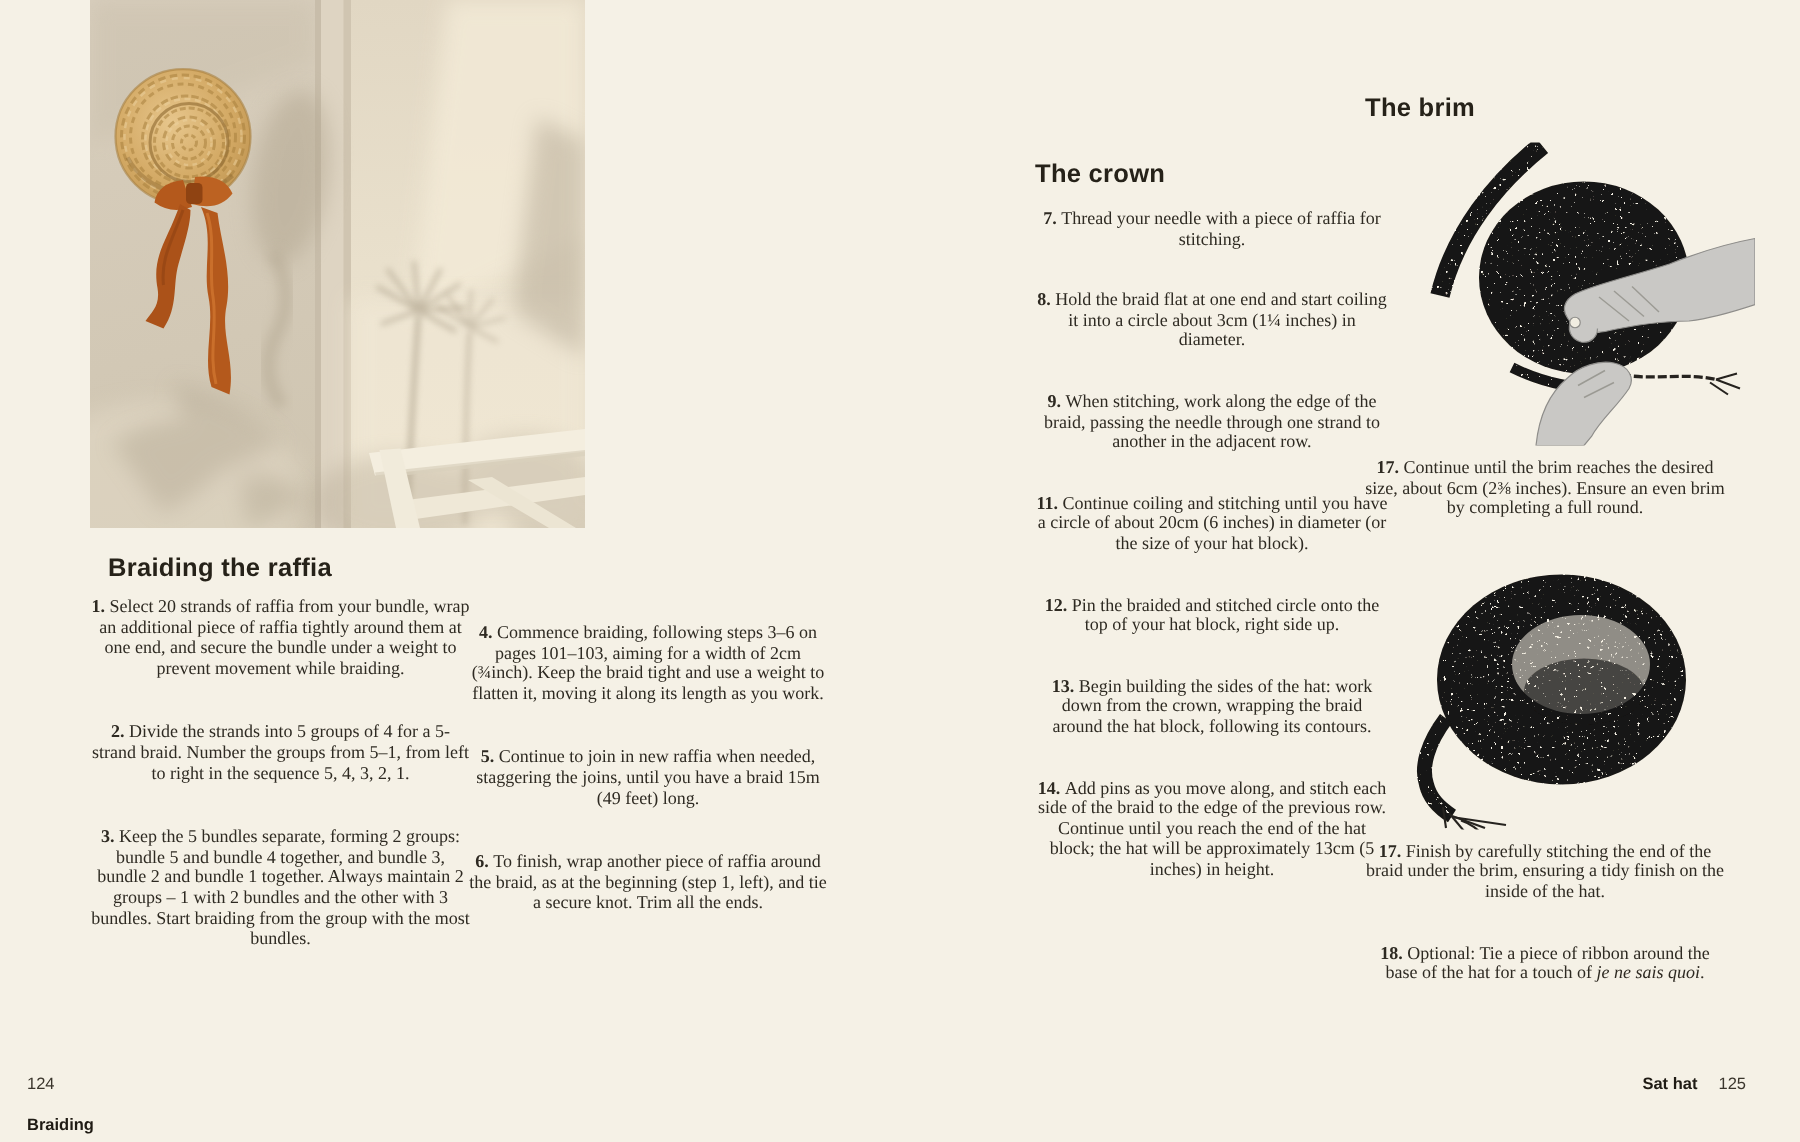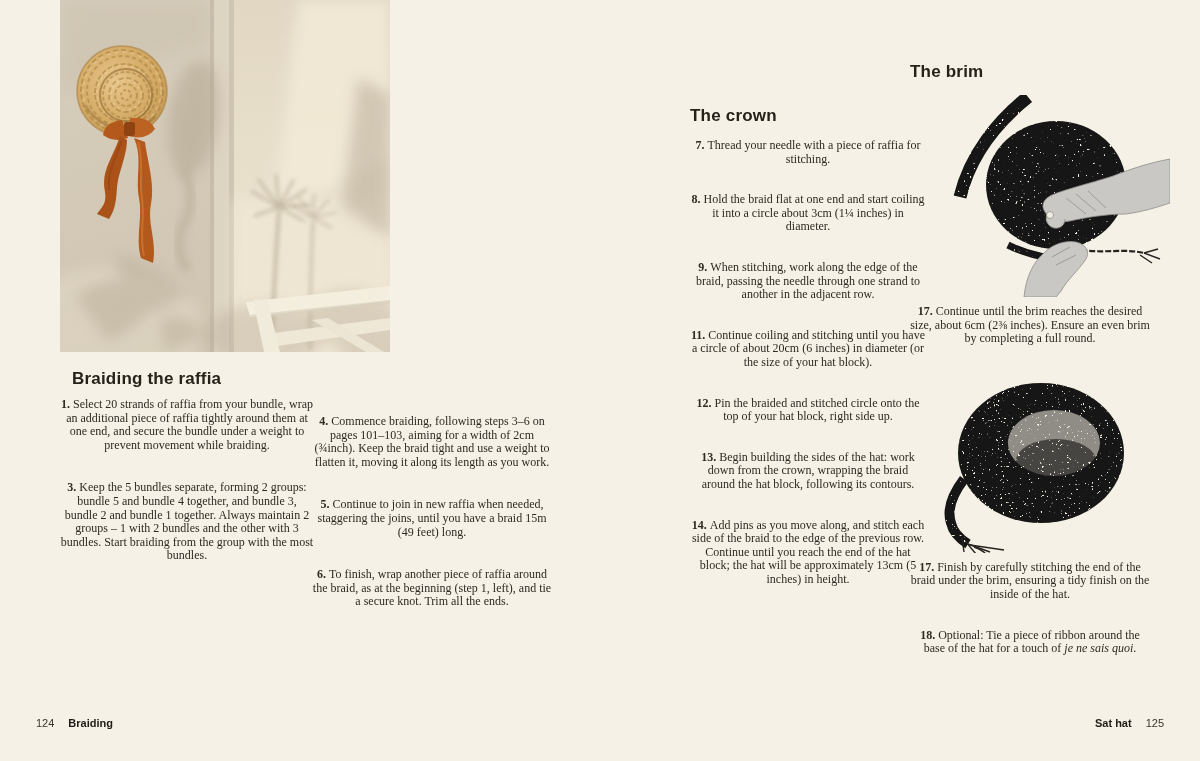--- a/index.html
+++ b/index.html
@@ -31,21 +31,21 @@
   .illo{display:block;}
   .illo-crown{margin:10px 0 8px 38px;}
   .illo-brim{margin:19px 0 8px 6px;}
   .footer{
     position:absolute; top:717px;
     font-family:"Liberation Sans", sans-serif; font-size:11px; line-height:13px;
     display:flex; gap:14px; align-items:baseline;
   }
   .footer .section{font-weight:700; color:#1f1b14;}
   .footer .pagenum{font-weight:400; color:#3a352c;}
-  .footer-left{left:36px;}
+  .footer-left{left:18px;flex-direction:column;}
   .footer-right{right:36px;}
   em{margin-top:37px;}
 </style>
 </head>
 <body>
 
 <div class="spread">
 
   <div class="left-page">
 
@@ -166,20 +166,21 @@
           <path d="M74,138 C83,158 75,178 79,198 C83,218 75,238 81,258 L93,263 C97,240 87,224 91,204 C95,182 87,160 85,142 Z" fill="#b4591c"></path>
           <path d="M78,142 C84,160 79,180 82,198 C85,218 79,236 84,256" fill="none" stroke="#d97f35" stroke-width="2" opacity="0.6"></path>
           <path d="M62,140 C55,160 47,172 49,190" fill="none" stroke="#8f4312" stroke-width="2" opacity="0.6"></path>
         </g>
       </svg>
     </div>
 
     <div class="col" style="left:60px;top:369px;width:254px;">
       <h2 class="heading">Braiding the raffia</h2>
       <p class="step"><strong class="stepnum">1.</strong><span>Select 20 strands of raffia from your bundle, wrap an additional piece of raffia tightly around them at one end, and secure the bundle under a weight to prevent movement while braiding.</span></p>
+      <p class="step"><strong class="stepnum">2.</strong><span>Divide the strands into 5 groups of 4 for a 5-strand braid. Number the groups from 5–1, from left to right in the sequence 5, 4, 3, 2, 1.</span></p>
       <p class="step"><strong class="stepnum">3.</strong><span>Keep the 5 bundles separate, forming 2 groups: bundle 5 and bundle 4 together, and bundle 3, bundle 2 and bundle 1 together. Always maintain 2 groups – 1 with 2 bundles and the other with 3 bundles. Start braiding from the group with the most bundles.</span></p>
     </div>
 
     <div class="col" style="left:312px;top:371px;width:240px;margin-top:44px;">
       <p class="step"><strong class="stepnum">4.</strong><span>Commence braiding, following steps 3–6 on pages 101–103, aiming for a width of 2cm (¾inch). Keep the braid tight and use a weight to flatten it, moving it along its length as you work.</span></p>
       <p class="step"><strong class="stepnum">5.</strong><span>Continue to join in new raffia when needed, staggering the joins, until you have a braid 15m (49 feet) long.</span></p>
       <p class="step"><strong class="stepnum">6.</strong><span>To finish, wrap another piece of raffia around the braid, as at the beginning (step 1, left), and tie a secure knot. Trim all the ends.</span></p>
     </div>
 
     <div class="footer footer-left">

